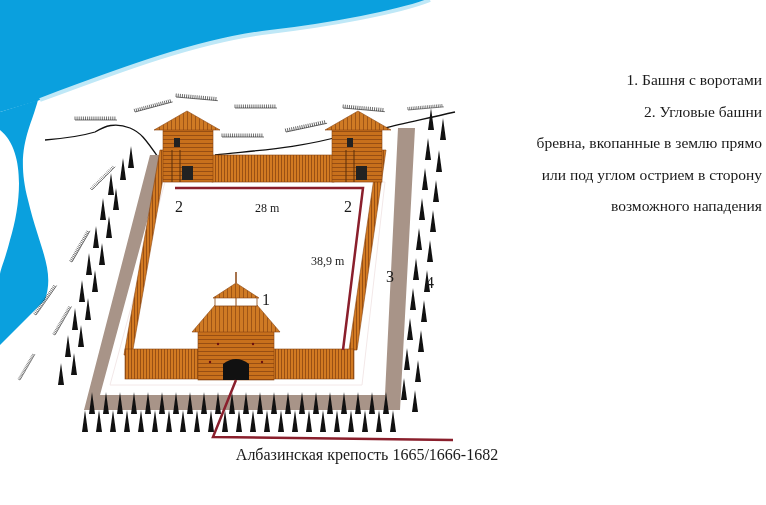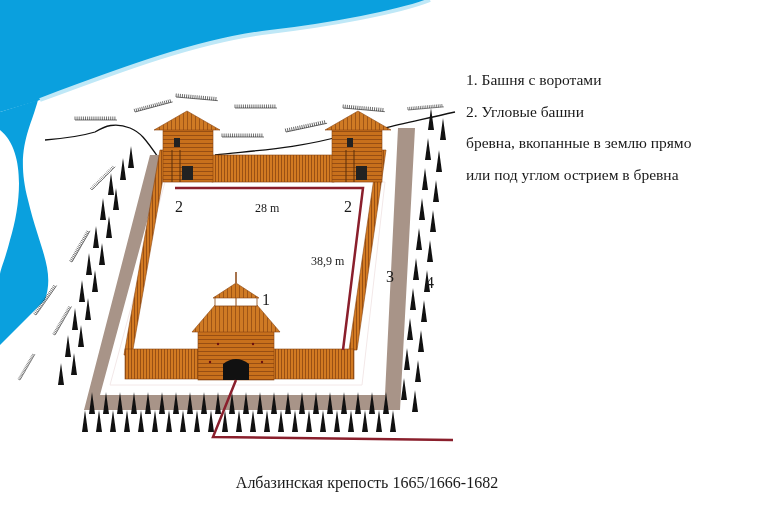--- a/index.html
+++ b/index.html
@@ -1,22 +1,22 @@
 <!DOCTYPE html>
 <html><head>
 <meta charset="utf-8">
 <style>
   html, body { margin: 0; padding: 0; background: #ffffff; }
   body { width: 766px; height: 505px; position: relative; overflow: hidden;
          font-family: "Liberation Serif", "DejaVu Serif", serif; color: #1a1a1a; }
   #scene { position: absolute; left: 0; top: 0; width: 766px; height: 505px; }
   .legend { position: absolute; left: 466px; top: 64px; width: 296px; }
-  .legend-item { font-size: 15.5px; line-height: 31.5px; margin: 0; white-space: nowrap; }
+  .legend-item { font-size: 15.5px; line-height: 31.5px; margin: 0; white-space: nowrap; text-align: right; }
   .legend-item.cont { }
-  .caption { position: absolute; left: 0; width: 734px; top: 474px; text-align: center;
+  .caption { position: absolute; left: 0; width: 734px; top: 446px; text-align: center;
              font-size: 16px; }
   .map-label { font-family: "Liberation Serif", "DejaVu Serif", serif; fill: #1a1a1a; }
 </style>
 </head>
 <body>
 
 <svg id="scene" viewBox="0 0 766 505" xmlns="http://www.w3.org/2000/svg">
   <defs>
     <pattern id="logs" width="6" height="4" patternUnits="userSpaceOnUse">
       <rect width="6" height="4" fill="#c8701c"></rect>
@@ -225,16 +225,17 @@
     <text class="map-label" x="426" y="288" font-size="16">4</text>
     <text class="map-label" x="255" y="212" font-size="12">28 m</text>
     <text class="map-label" x="311" y="265" font-size="12">38,9 m</text>
   </g>
 </svg>
 
 <div class="legend">
   <p class="legend-item"><span>1.</span> <span>Башня с воротами</span></p>
   <p class="legend-item"><span>2.</span> <span>Угловые башни</span></p>
   <p class="legend-item cont">бревна, вкопанные в землю прямо</p>
-  <p class="legend-item cont">или под углом острием в бревна</p>
+  <p class="legend-item cont">или под углом острием в сторону</p>
+  <p class="legend-item cont">возможного нападения</p>
 </div>
 
 <div class="caption">Албазинская крепость 1665/1666-1682</div>
 
 </body></html>

